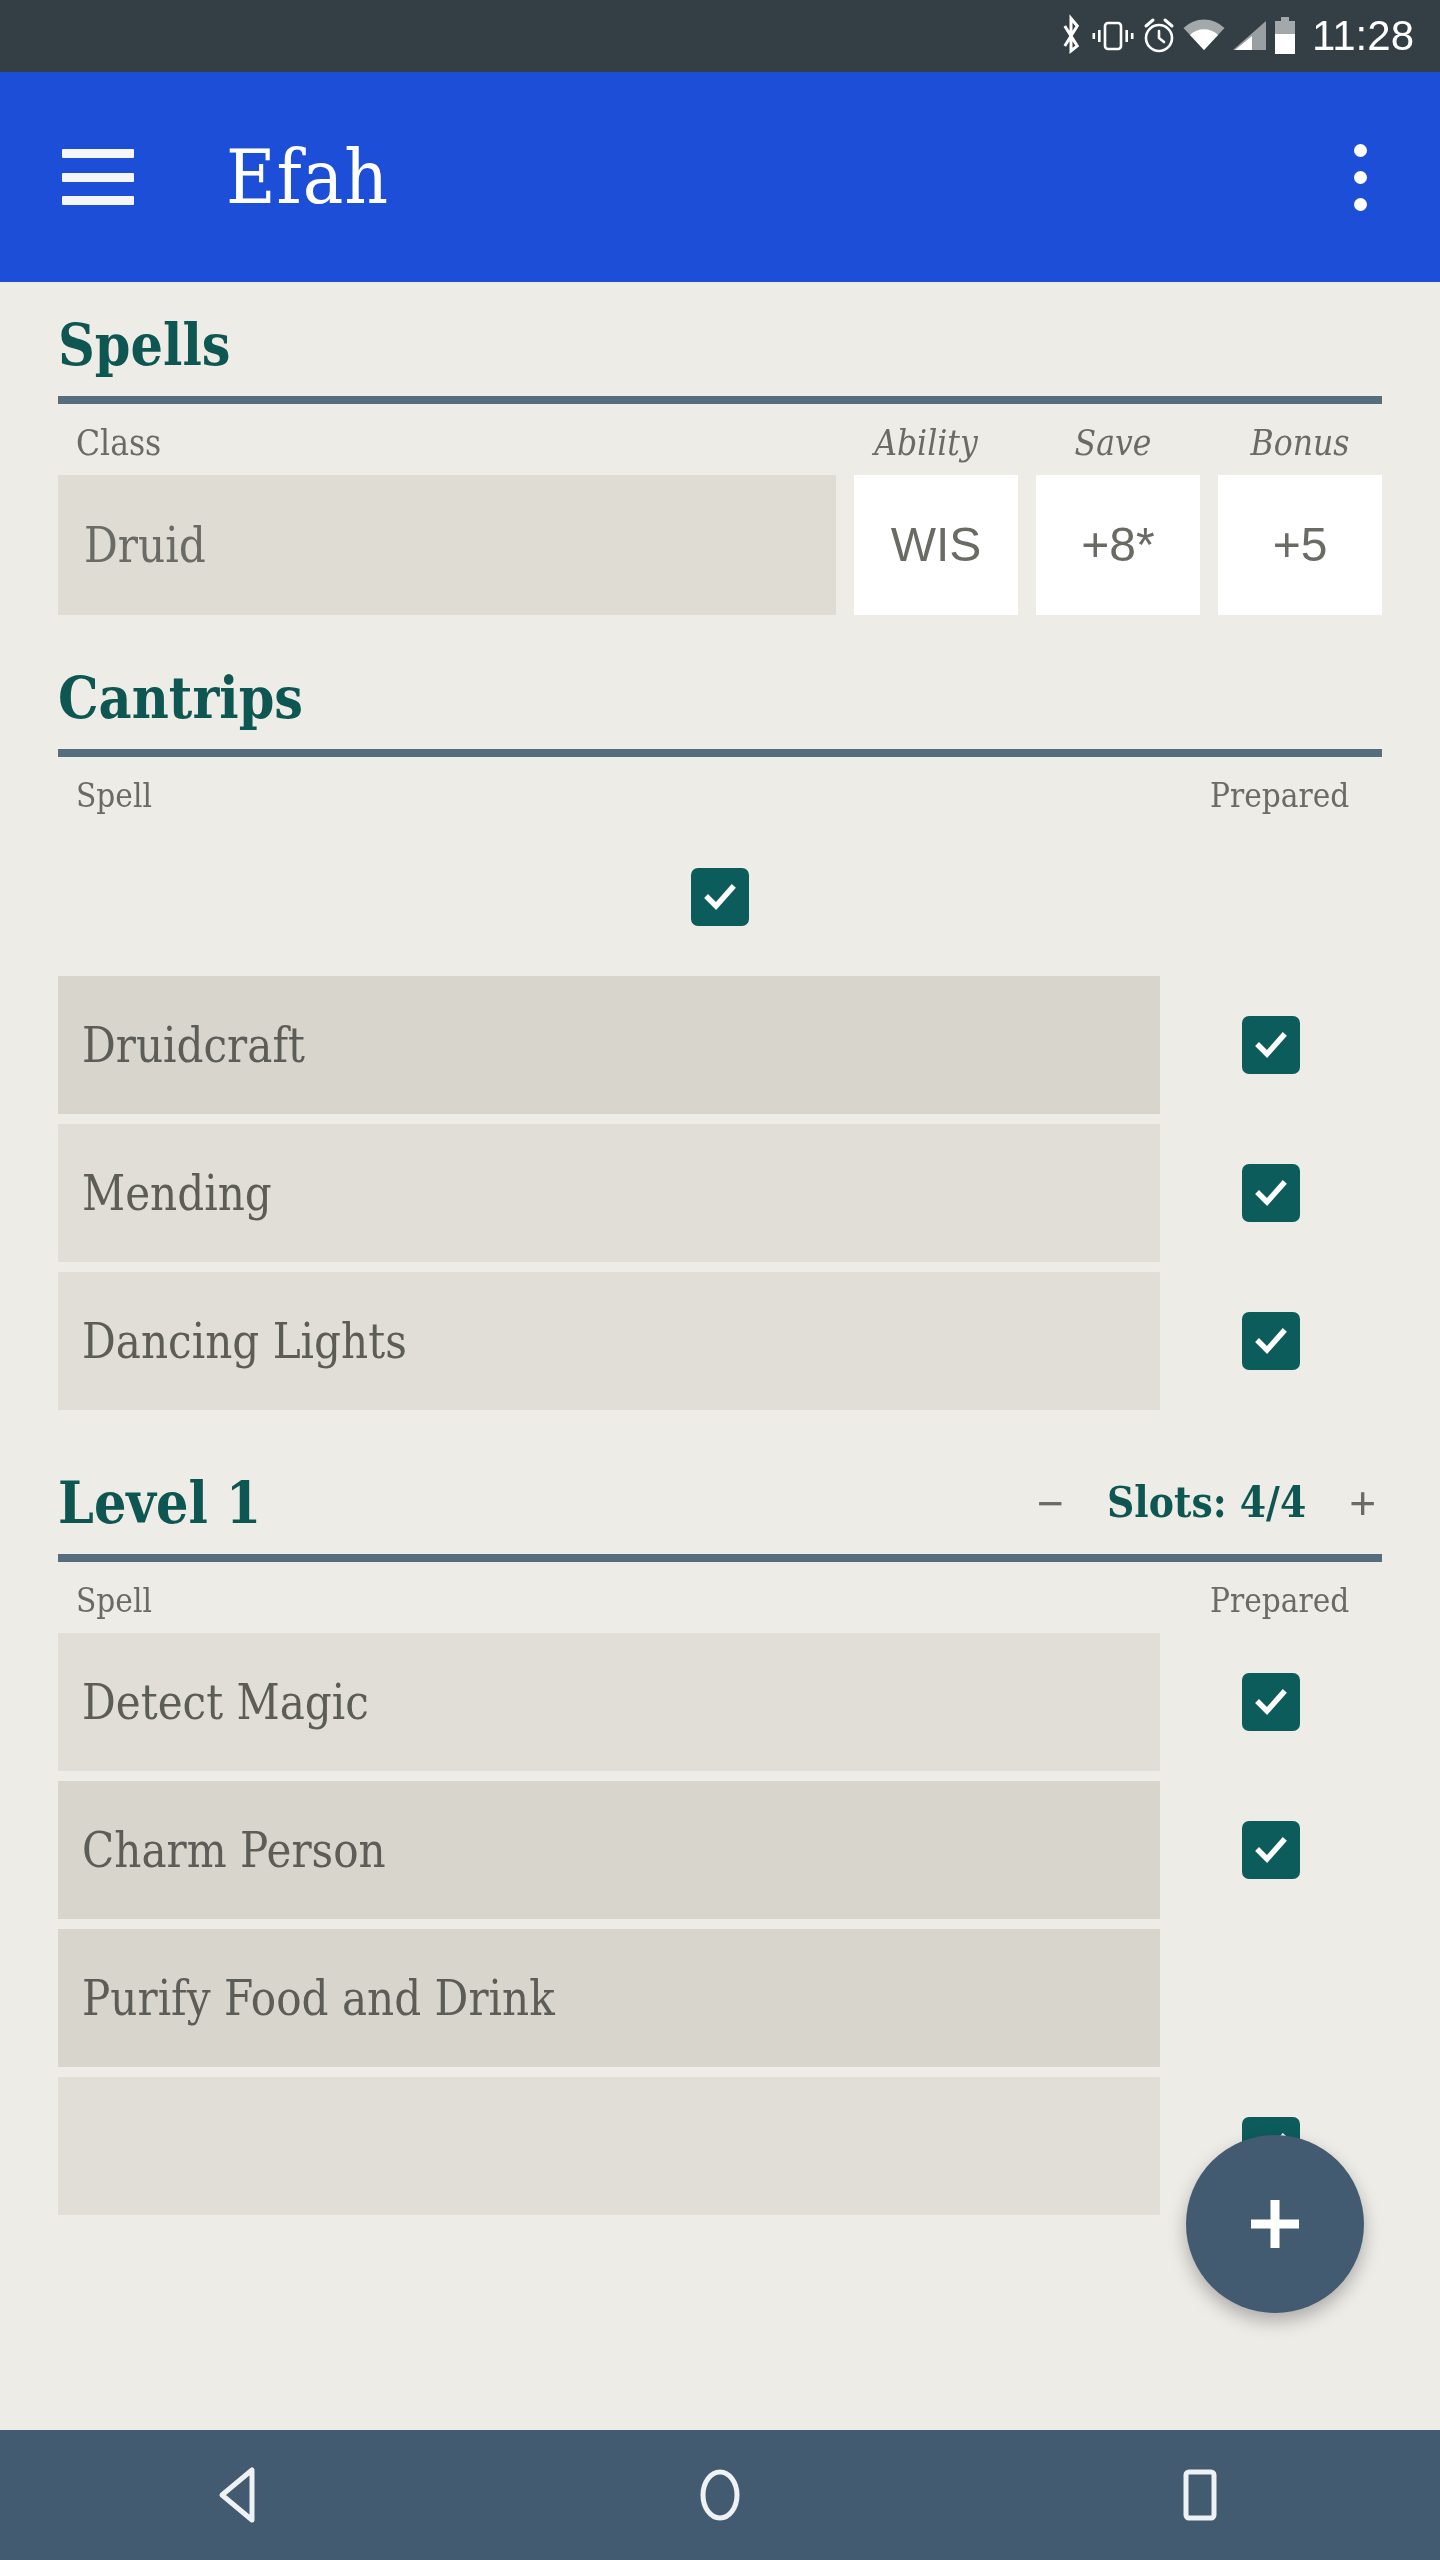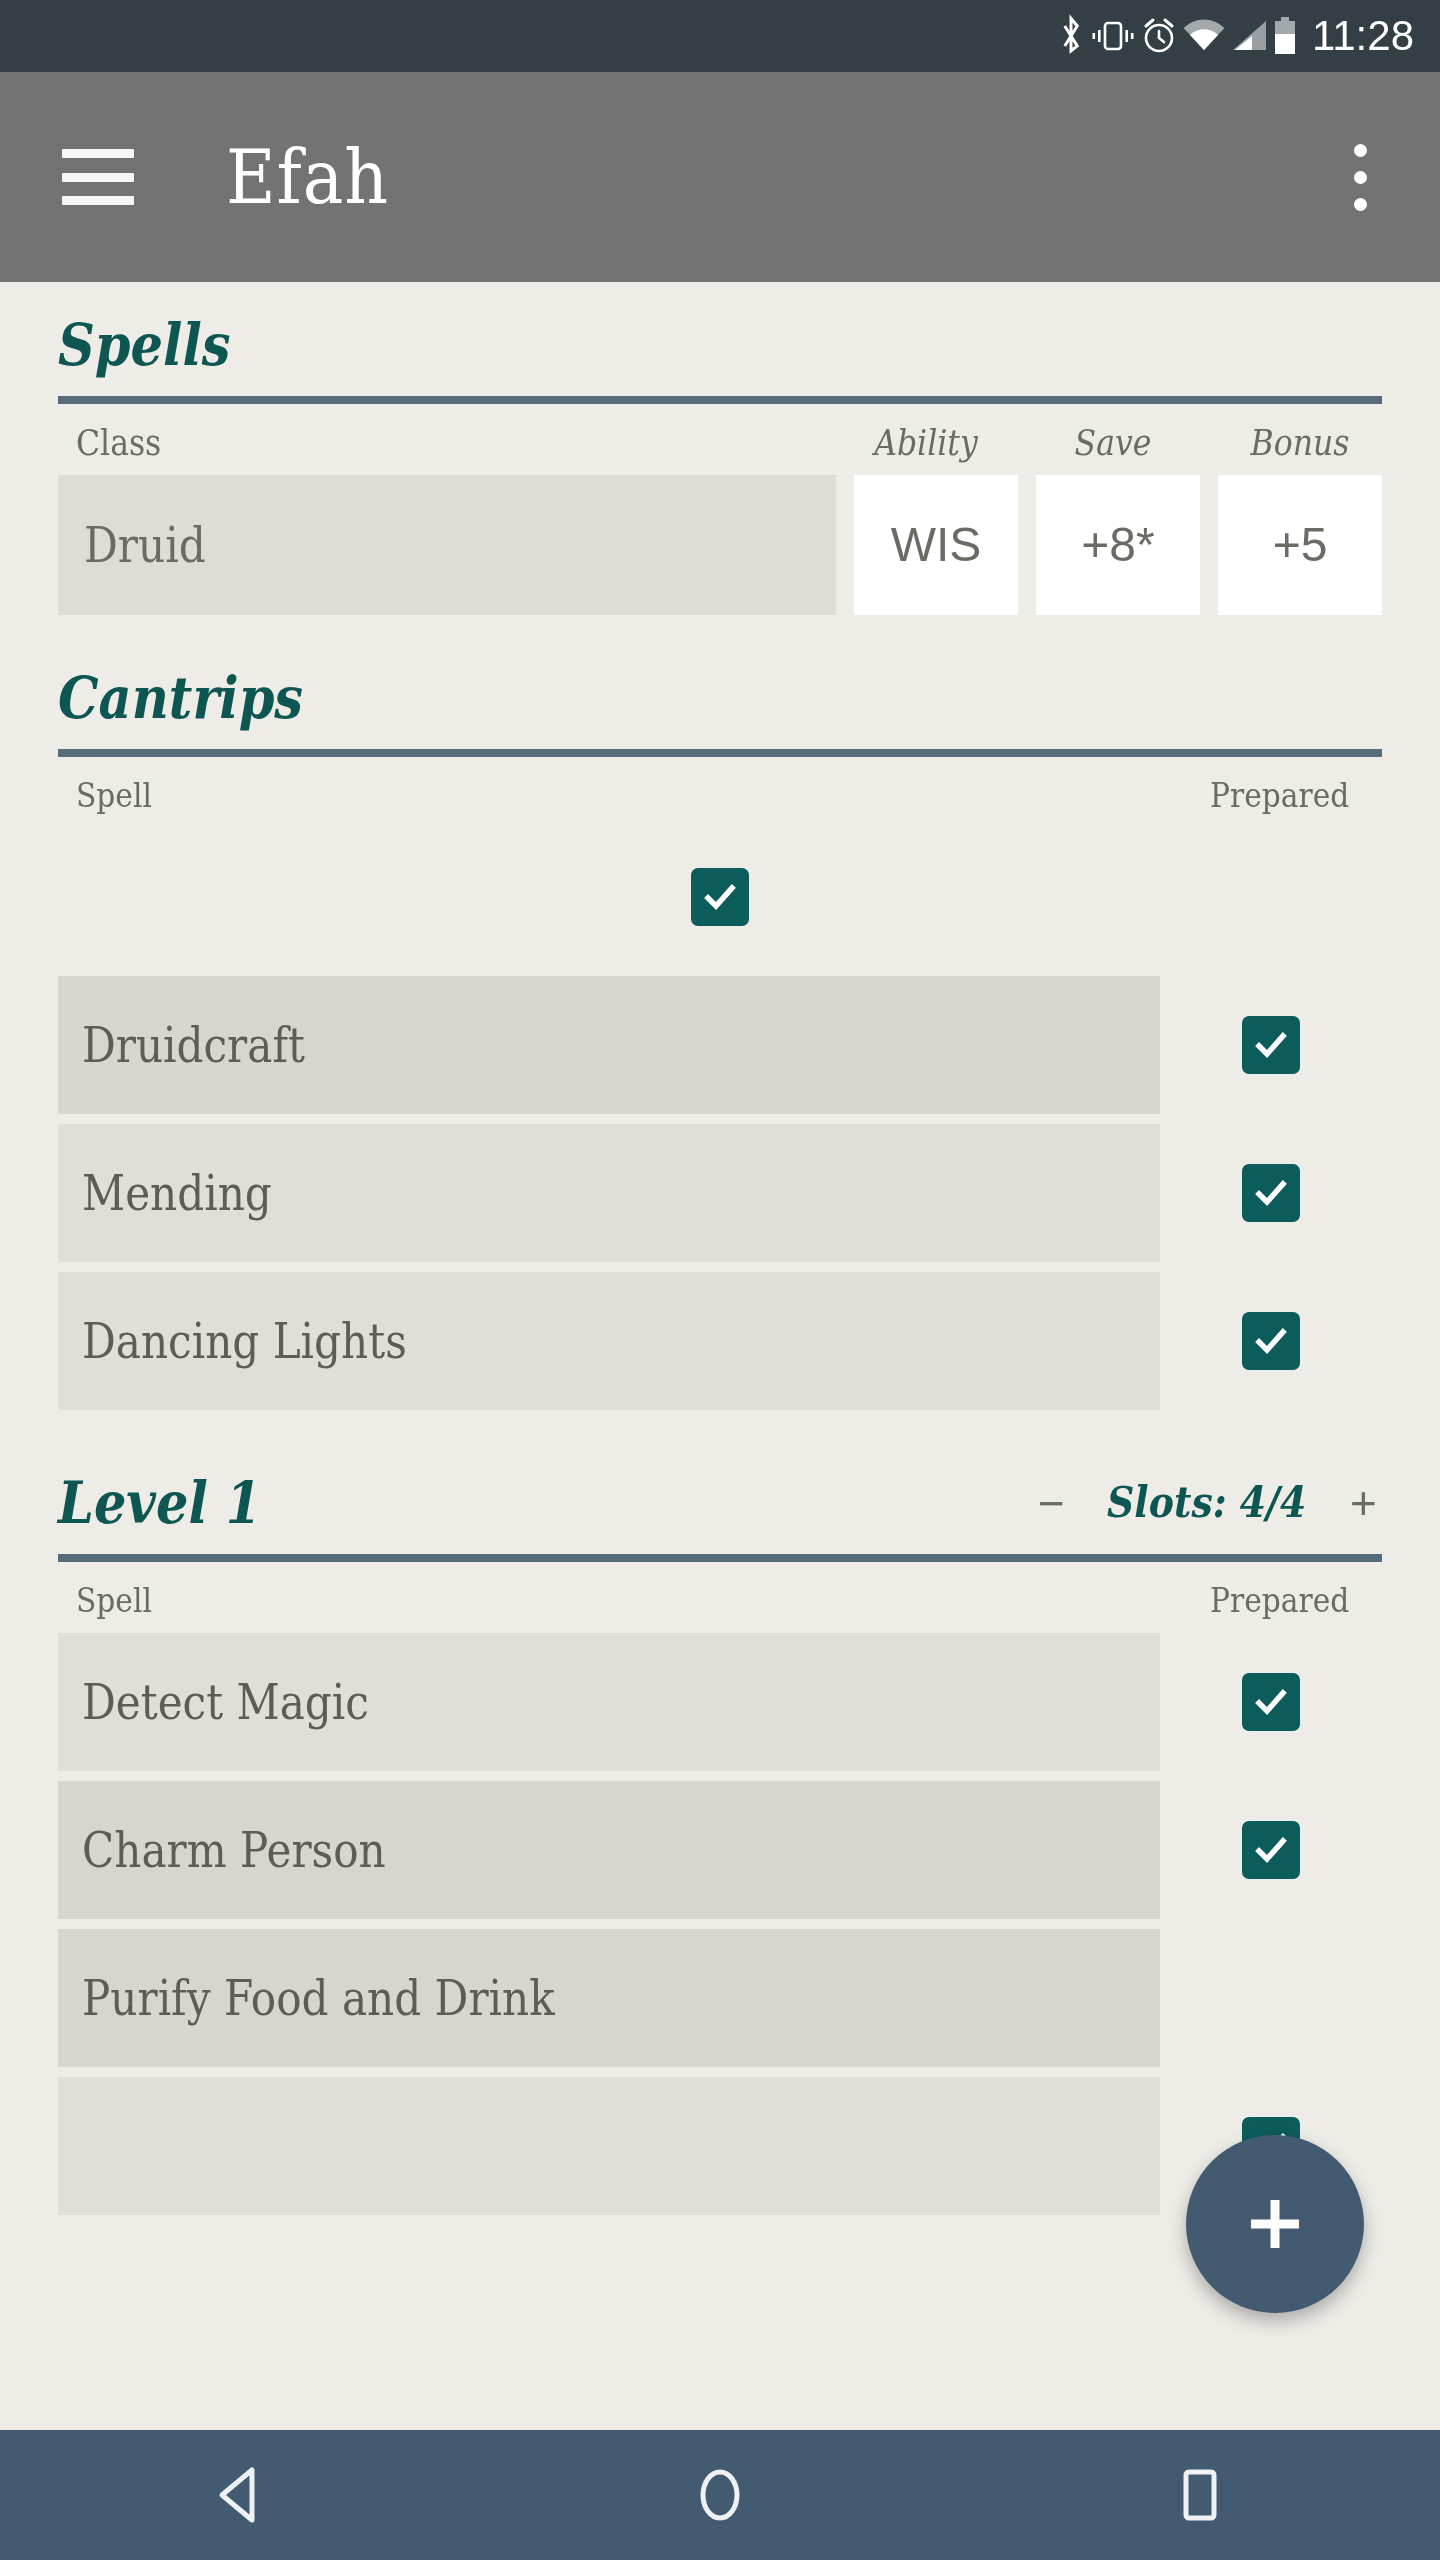--- a/index.html
+++ b/index.html
@@ -48,21 +48,21 @@
     margin-left: 10px;
     line-height: 1;
   }
 
   
   .app-bar {
     position: absolute;
     top: 72px; left: 0;
     width: 1440px;
     height: 210px;
-    background: #737373;
+    background: #1d4ed8;
     display: flex;
     align-items: center;
   }
   .hamburger {
     width: 72px;
     height: 56px;
     margin-left: 62px;
     display: flex;
     flex-direction: column;
     justify-content: space-between;
@@ -116,21 +116,20 @@
     height: 2148px;
     background: #eeece7;
     overflow: hidden;
     padding: 0 58px;
   }
 
   .section-heading-row {
     display: flex;
     align-items: flex-end;
     justify-content: space-between;
-    font-style: italic;
   }
   .section-heading {
     color: #0d5651;
     font-family: "DejaVu Serif", serif;
     font-size: 58px;
     font-weight: 700;
     line-height: 1;
     transform: scaleX(0.88);
     transform-origin: left bottom;
     white-space: nowrap;

